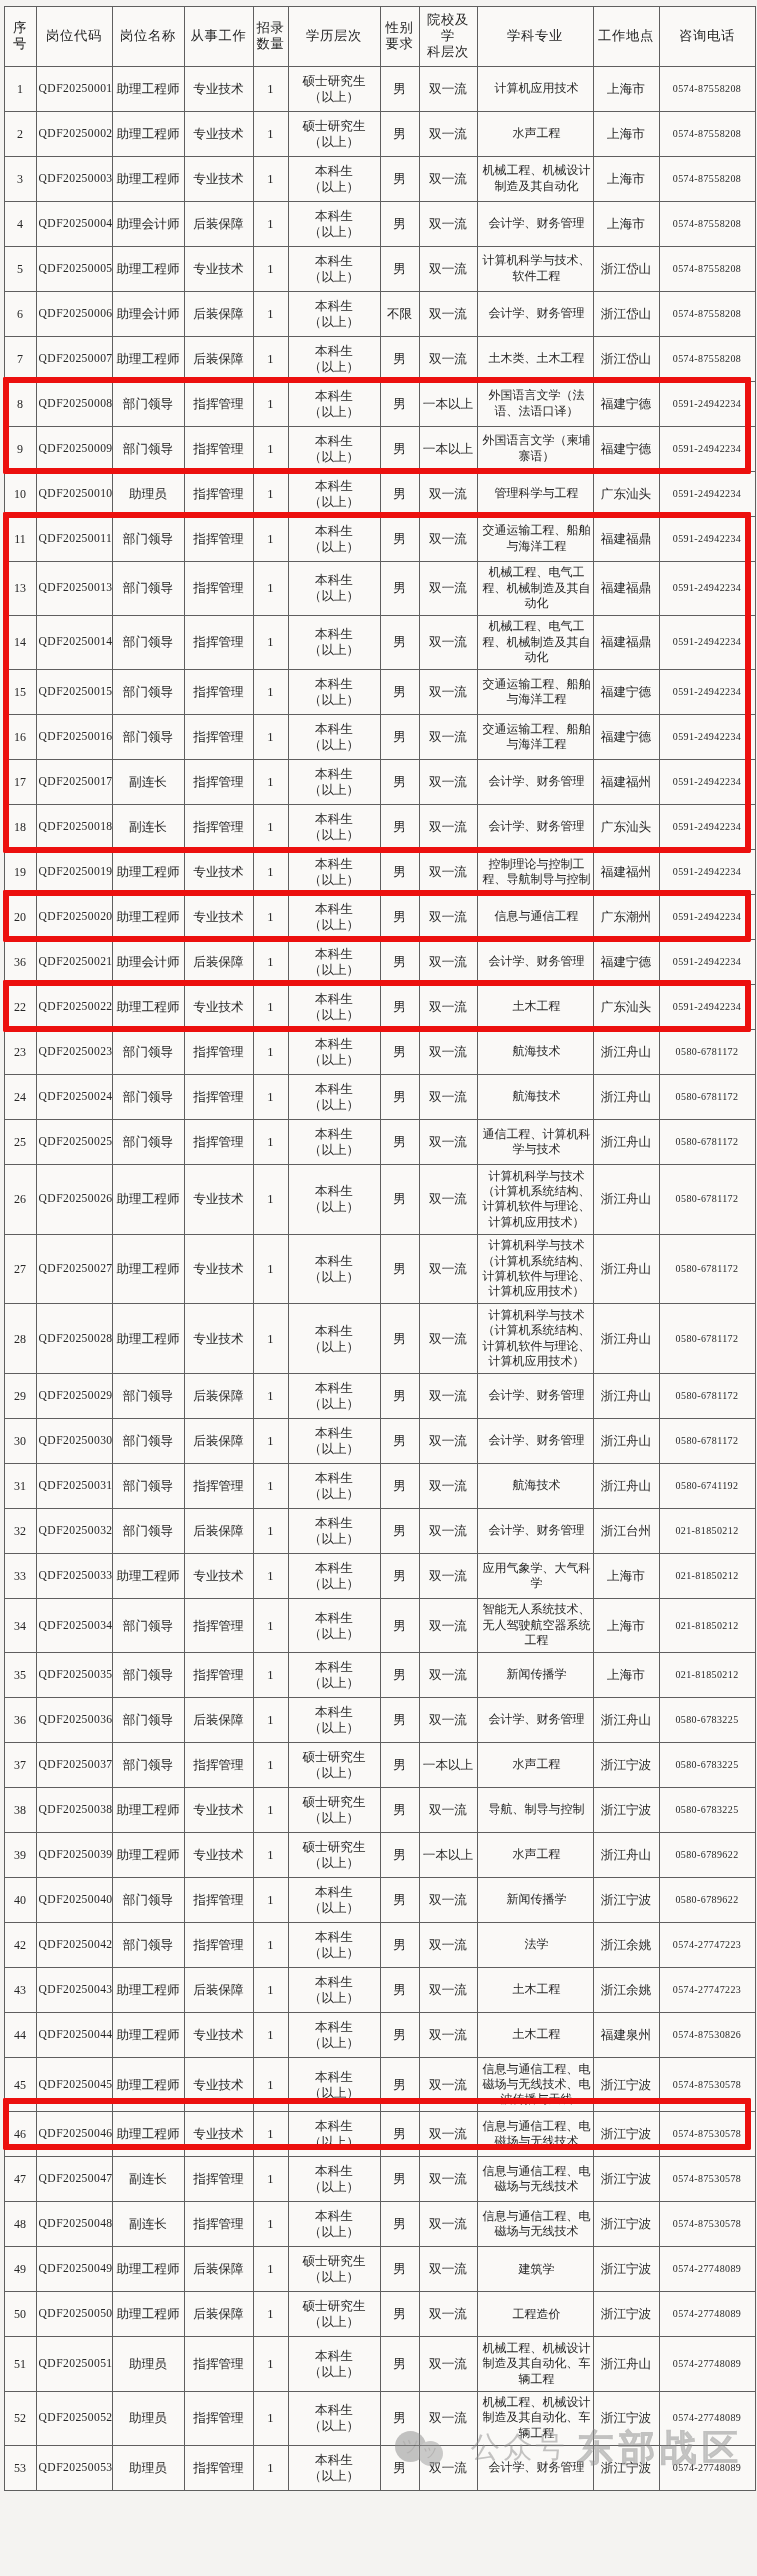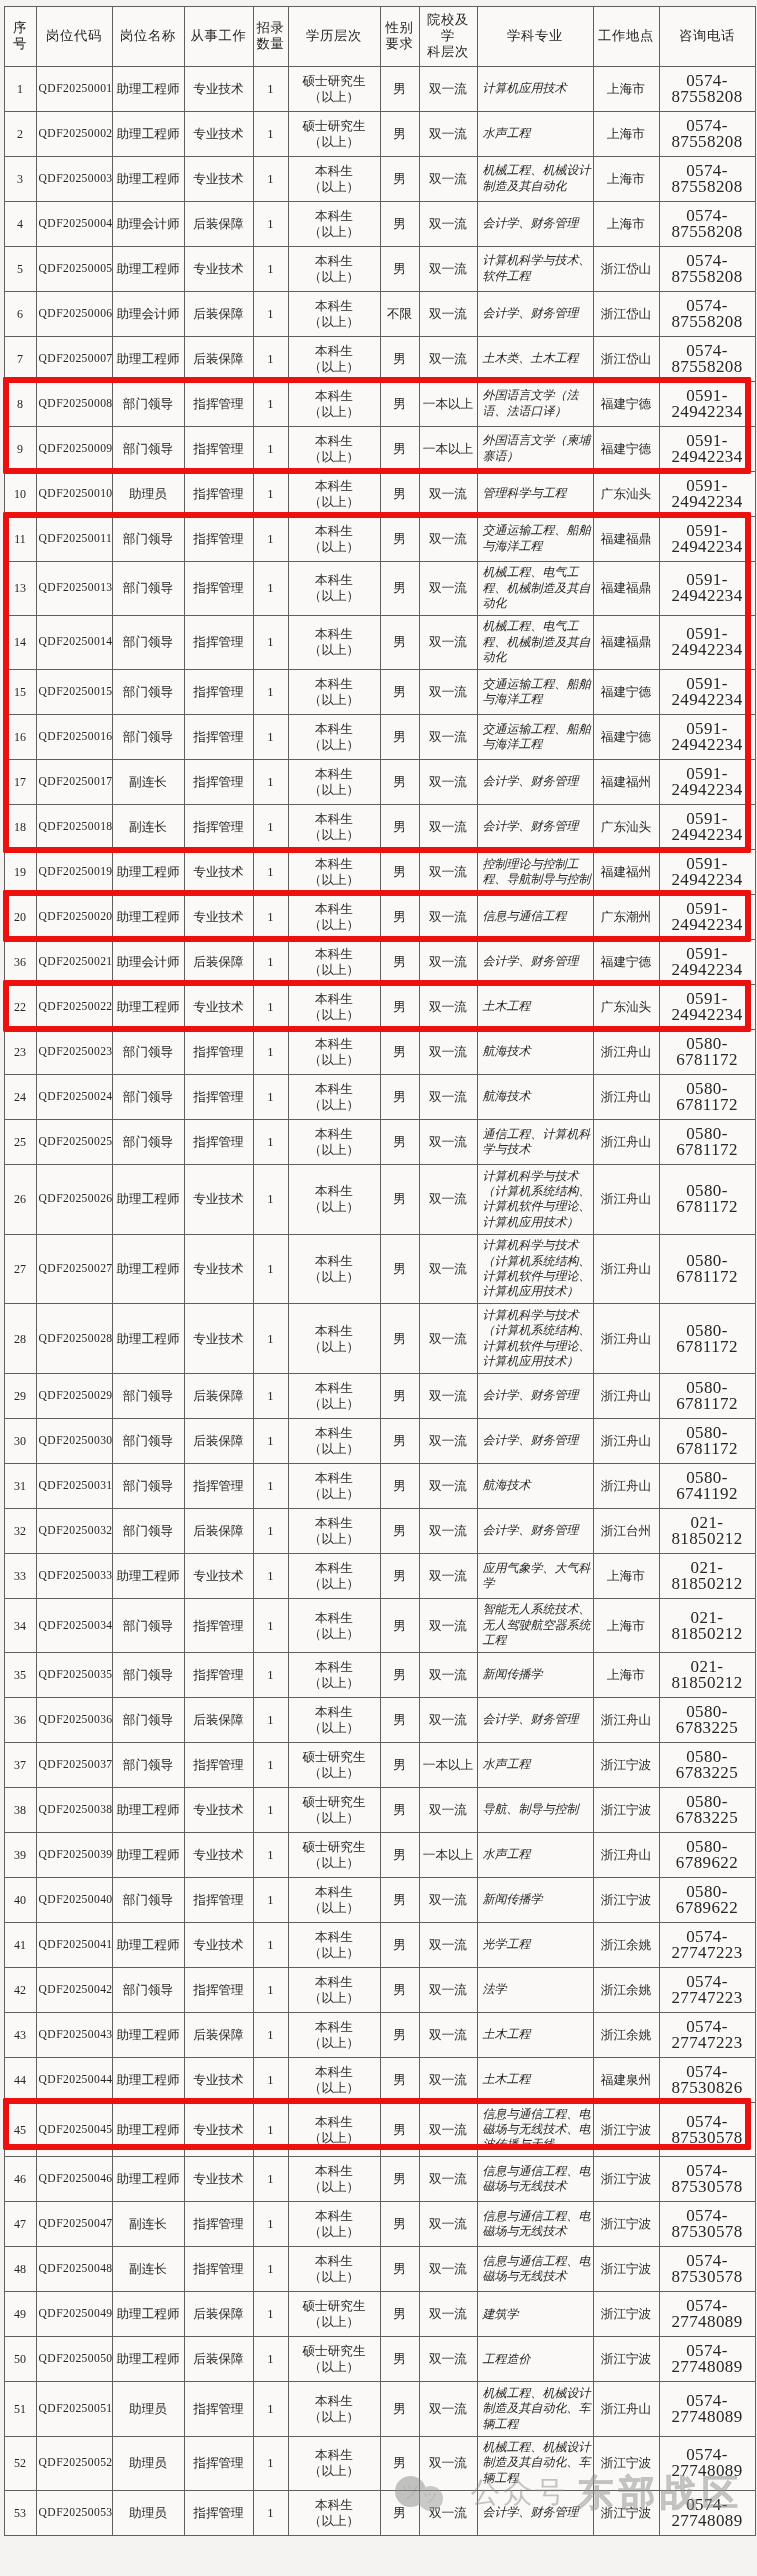--- a/index.html
+++ b/index.html
@@ -32,22 +32,22 @@
     padding:3.5px 2.1px;
     font-size:12.6px;
     line-height:16px;
     font-weight:normal;
     overflow:hidden;
   }
   thead tr{height:60px;}
   thead th{font-size:13.3px;letter-spacing:0.7px;color:#1f1f1f;}
   tbody tr{height:45px;}
   td.c1{font-size:11.6px;letter-spacing:0.4px;}
-  td.c8{text-align:left;padding-left:4.9px;font-size:12px;line-height:15.4px;font-style:italic;}
-  td.c10{font-size:17px;letter-spacing:0.4px;}
+  td.c8{text-align:center;padding-left:4.9px;font-size:12px;line-height:15.4px;}
+  td.c10{font-size:10px;letter-spacing:0.4px;}
   td.c0{font-size:12px;}
   .red-box{
     position:absolute;
     left:-0.7px;
     width:748px;
     border:6.3px solid #ec100e;
     border-radius:1.4px;
     pointer-events:none;
     box-sizing:border-box;
     z-index:5;
@@ -653,34 +653,20 @@
             <td class="c4">1</td>
             <td class="c5">本科生
 （以上）</td>
             <td class="c6">男</td>
             <td class="c7">双一流</td>
             <td class="c8">新闻传播学</td>
             <td class="c9">浙江宁波</td>
             <td class="c10">0580-6789622</td>
           </tr>
           <tr>
-            <td class="c0">41</td>
-            <td class="c1">QDF20250041</td>
-            <td class="c2">助理工程师</td>
-            <td class="c3">专业技术</td>
-            <td class="c4">1</td>
-            <td class="c5">本科生
-（以上）</td>
-            <td class="c6">男</td>
-            <td class="c7">双一流</td>
-            <td class="c8">光学工程</td>
-            <td class="c9">浙江余姚</td>
-            <td class="c10">0574-27747223</td>
-          </tr>
-          <tr>
             <td class="c0">42</td>
             <td class="c1">QDF20250042</td>
             <td class="c2">部门领导</td>
             <td class="c3">指挥管理</td>
             <td class="c4">1</td>
             <td class="c5">本科生
 （以上）</td>
             <td class="c6">男</td>
             <td class="c7">双一流</td>
             <td class="c8">法学</td>

